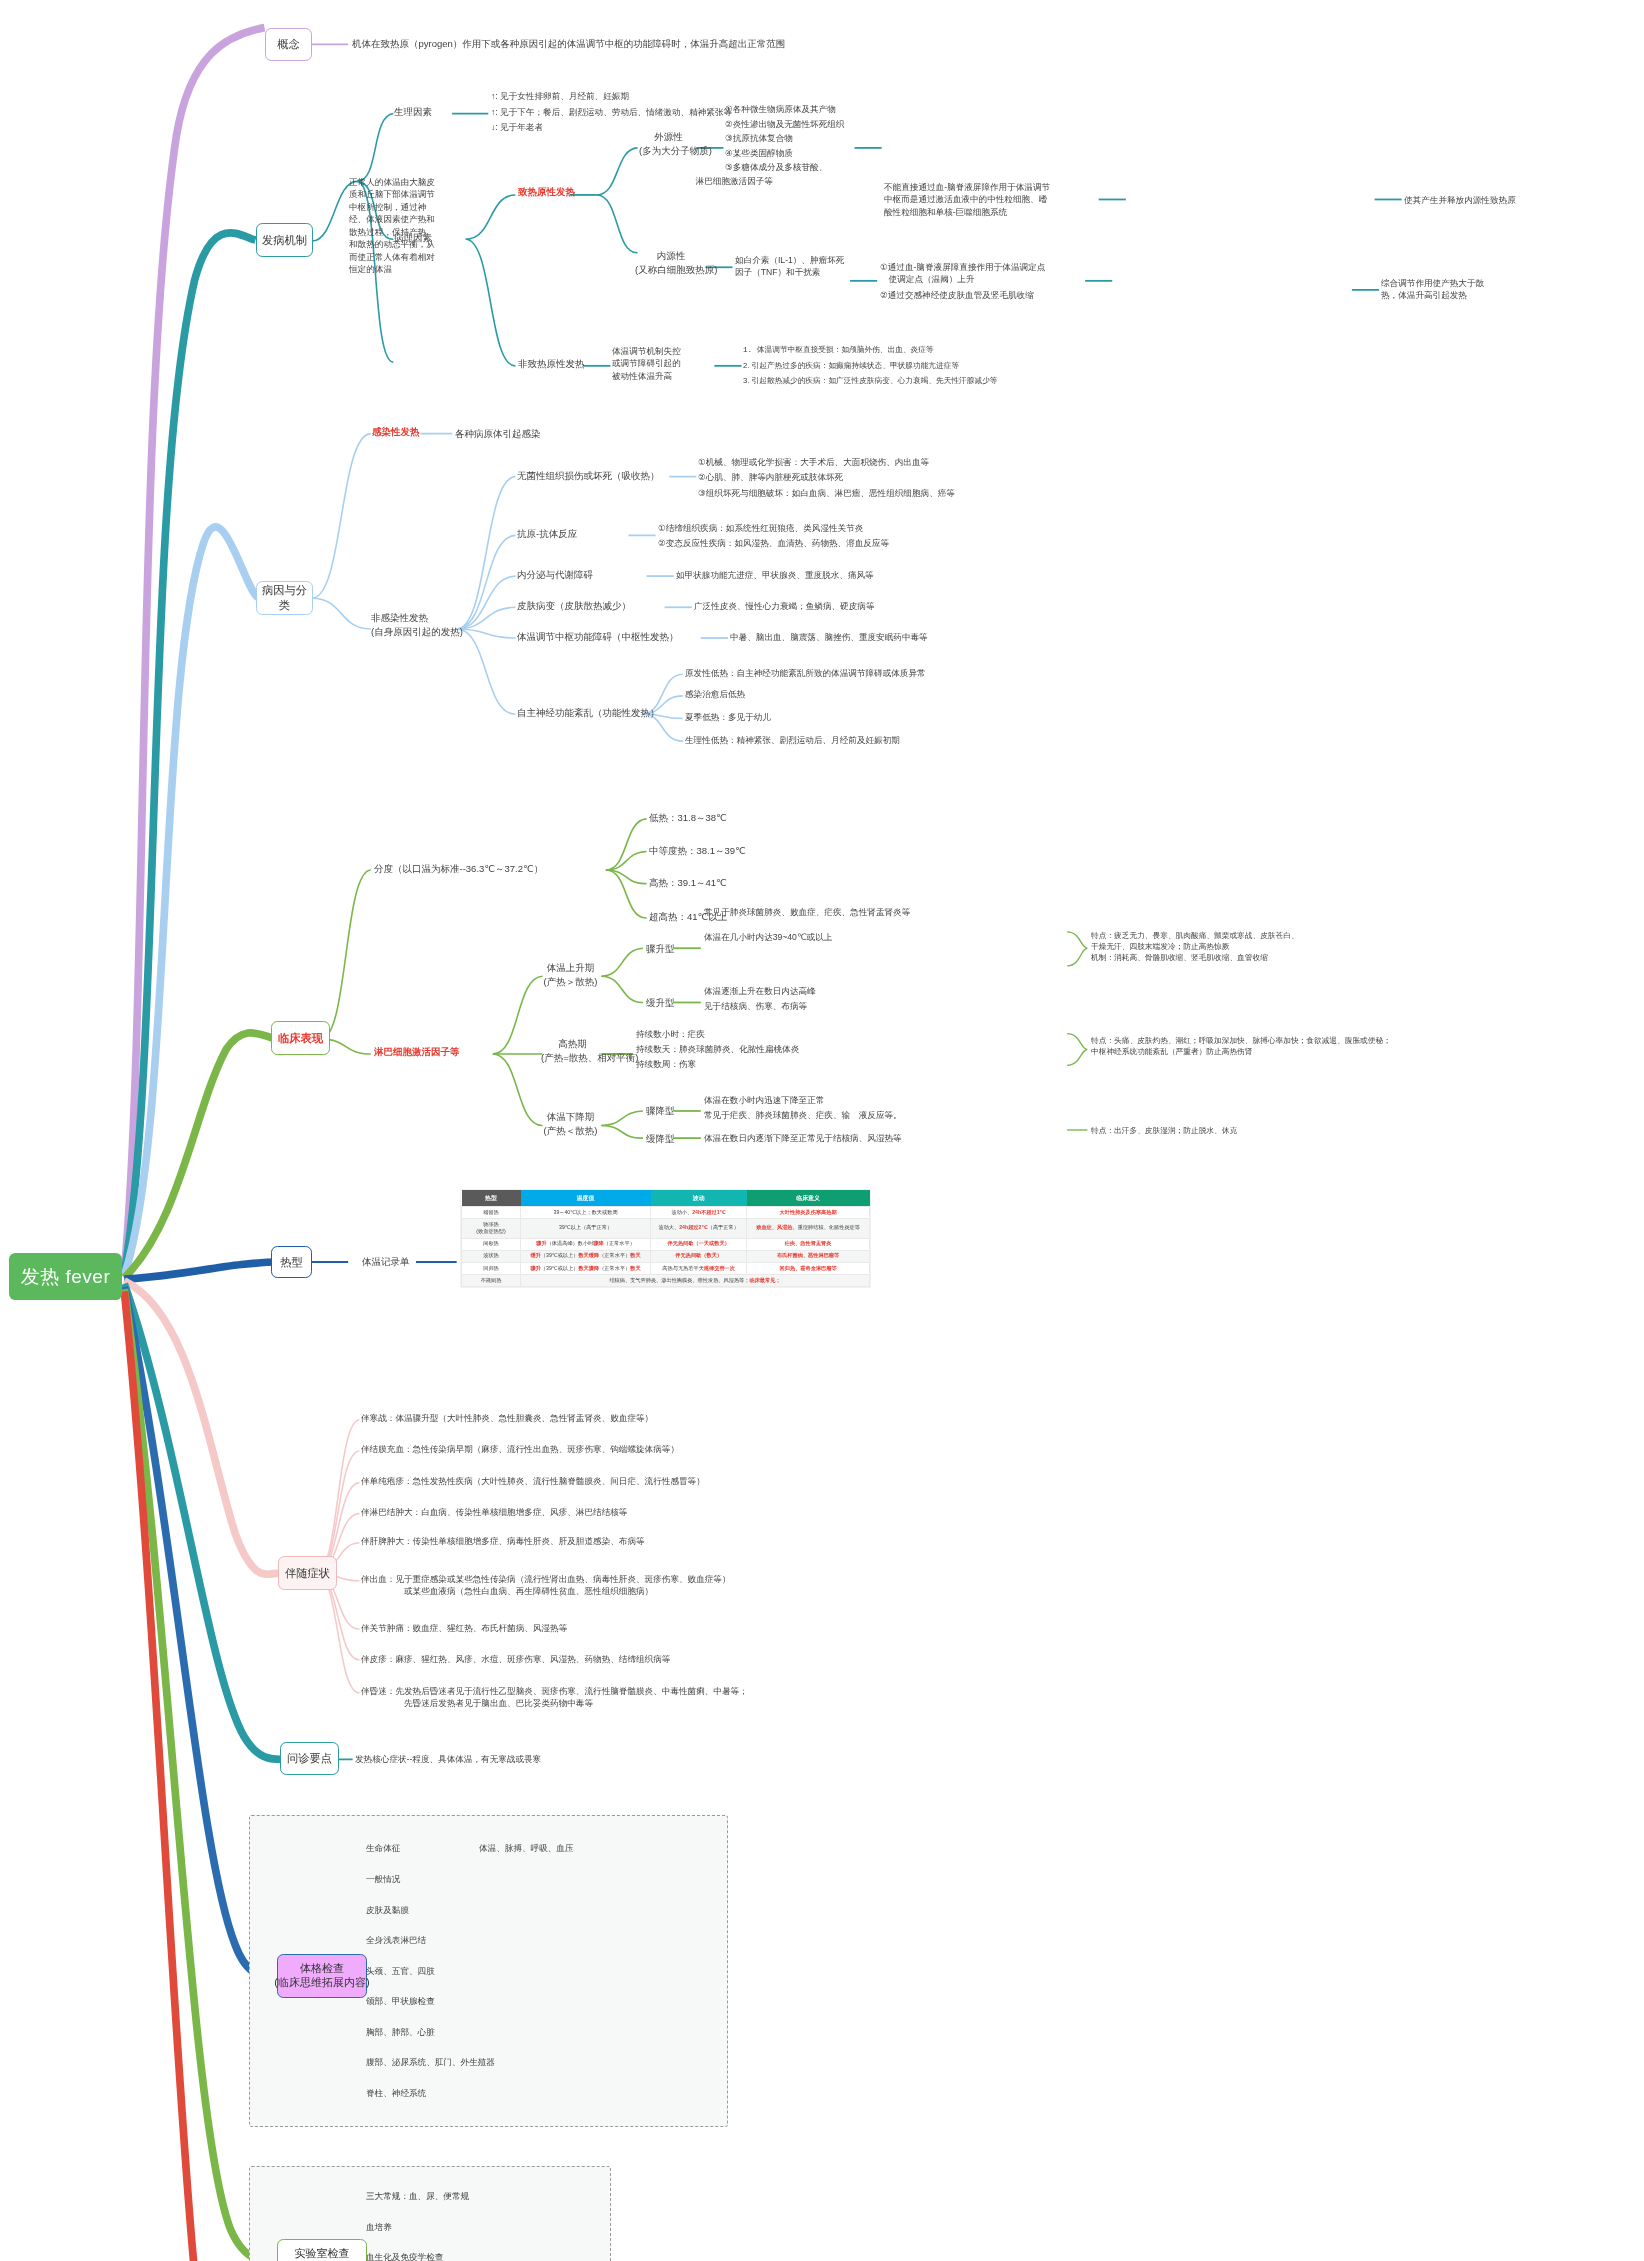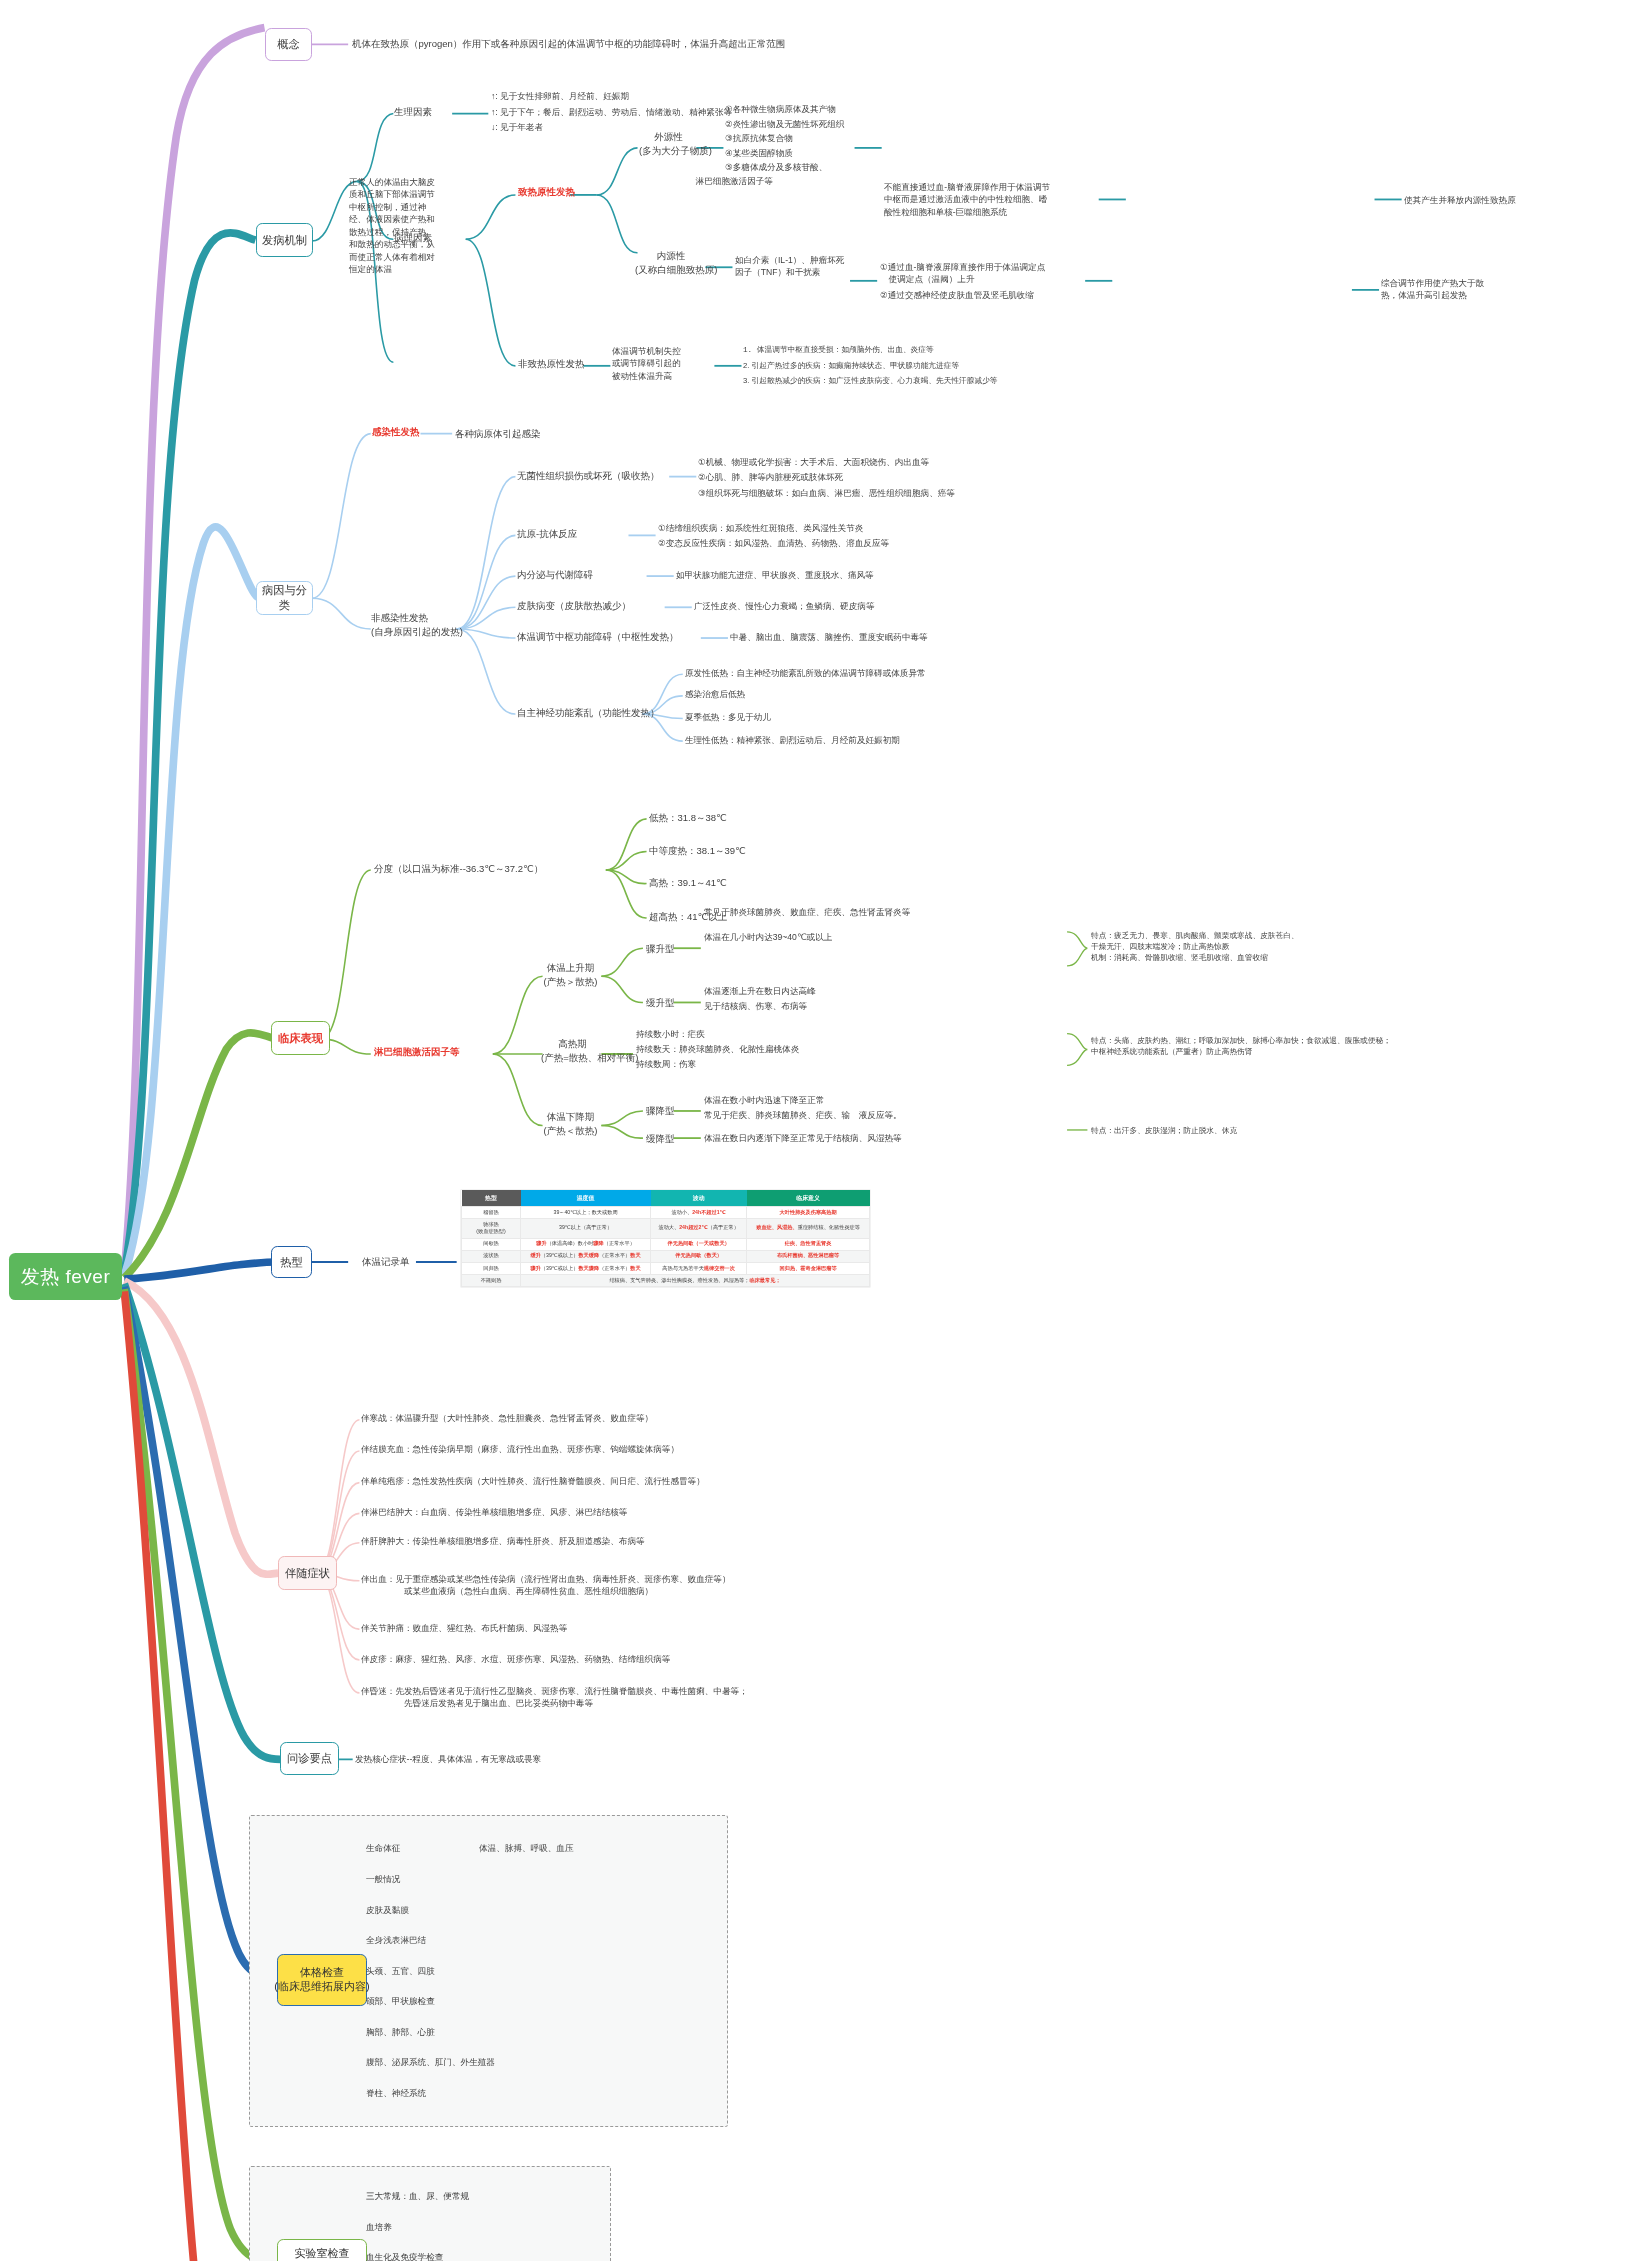--- a/index.html
+++ b/index.html
@@ -402,21 +402,21 @@
   <div class="tx sm" style="left:361px;top:1653px;">伴皮疹：麻疹、猩红热、风疹、水痘、斑疹伤寒、风湿热、药物热、结缔组织病等</div>
   <div class="tx sm" style="left:361px;top:1685px;">伴昏迷：先发热后昏迷者见于流行性乙型脑炎、斑疹伤寒、流行性脑脊髓膜炎、中毒性菌痢、中暑等；
 　　　　　先昏迷后发热者见于脑出血、巴比妥类药物中毒等</div>
 
   <div class="l1" style="left:280px;top:1742px;width:59px;height:33px;border-color:#2a9aa5;">
     <span>问诊要点</span>
   </div>
   <div class="tx sm" style="left:355px;top:1753px;">发热核心症状--程度、具体体温，有无寒战或畏寒</div>
 
   <div class="dash" style="left:249px;top:1815px;width:479px;height:312px;"></div>
-  <div class="l1 two-line" style="left:277px;top:1954px;width:90px;height:52px;border-color:#2b6cb0;background:#fde047;white-space:pre;">
+  <div class="l1 two-line" style="left:277px;top:1954px;width:90px;height:44px;border-color:#2b6cb0;background:#f0abfc;white-space:pre;">
     <span>体格检查
 (临床思维拓展内容)</span>
   </div>
   <div class="tx sm" style="left:366px;top:1842px;">生命体征</div>
   <div class="tx sm" style="left:479px;top:1842px;">体温、脉搏、呼吸、血压</div>
   <div class="tx sm" style="left:366px;top:1873px;">一般情况</div>
   <div class="tx sm" style="left:366px;top:1904px;">皮肤及黏膜</div>
   <div class="tx sm" style="left:366px;top:1934px;">全身浅表淋巴结</div>
   <div class="tx sm" style="left:366px;top:1965px;">头颈、五官、四肢</div>
   <div class="tx sm" style="left:366px;top:1995px;">颌部、甲状腺检查</div>

